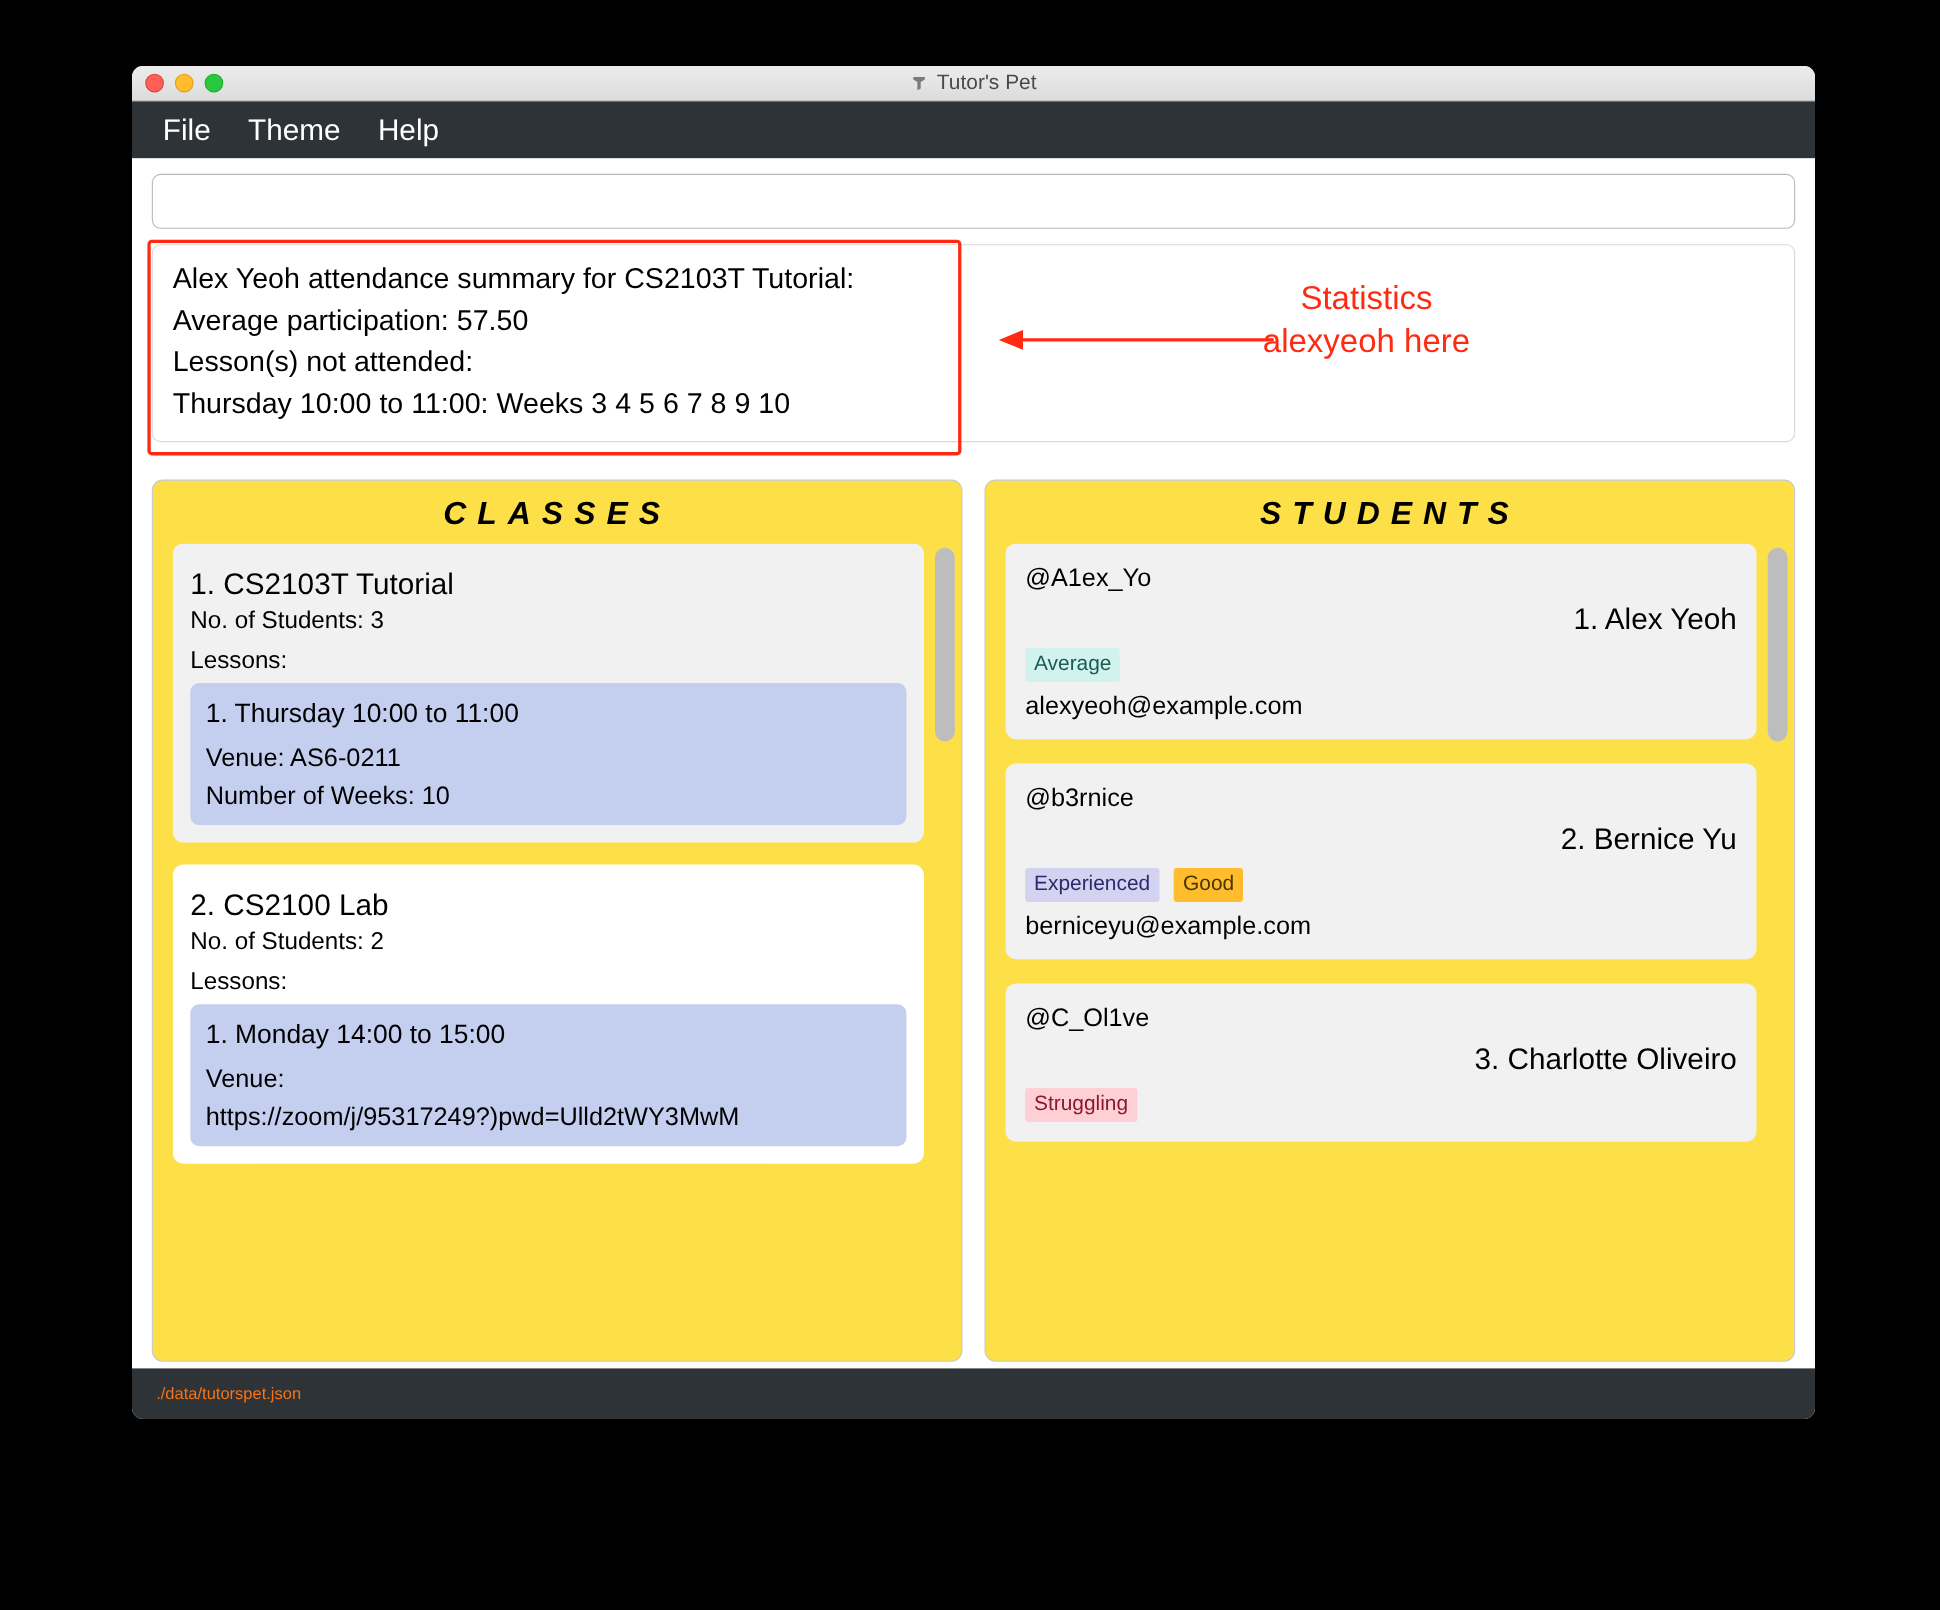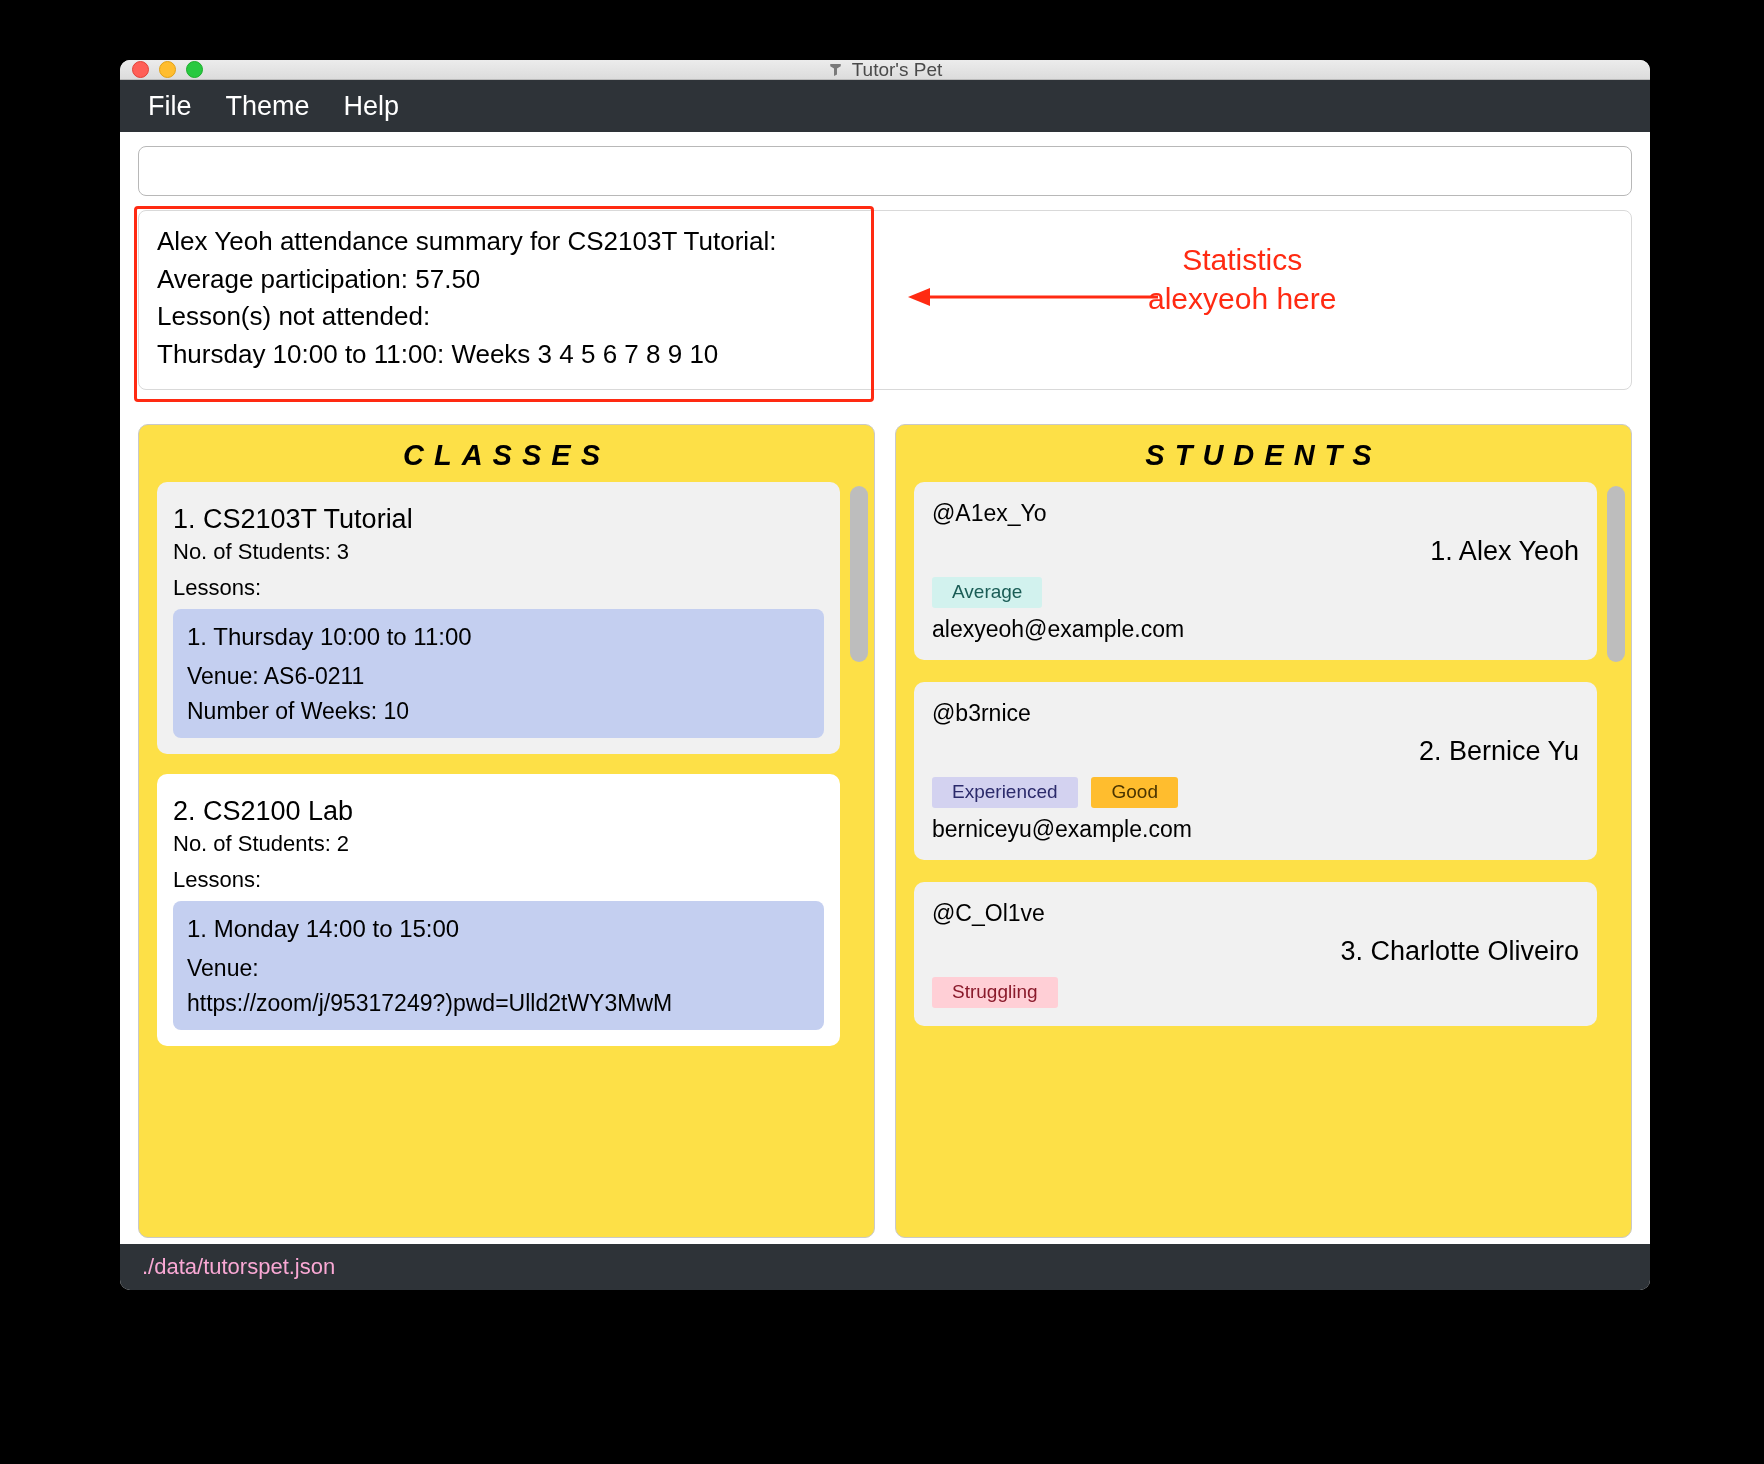--- a/index.html
+++ b/index.html
@@ -18,21 +18,21 @@
     width: 1530px;
     height: 1230px;
     background: #fff;
     border-radius: 10px;
     box-shadow: 0 20px 60px rgba(0,0,0,0.6);
     overflow: hidden;
     display: flex;
     flex-direction: column;
   }
   .titlebar {
-    height: 20px;
+    height: 32px;
     background: linear-gradient(#ececec,#dcdcdc);
     display: flex;
     align-items: center;
     padding: 0 12px;
     border-bottom: 1px solid #bbb;
     position: relative;
   }
   .traffic { display:flex; gap:10px; }
   .dot { width:17px; height:17px; border-radius:50%; }
   .dot.red{background:#ff5f57;border:1px solid #e24238;}
@@ -113,31 +113,31 @@
   }
   .lesson .l-title { font-size:24px; margin-bottom:4px; }
   .student-card {
     background:#f1f1f1; border-radius:10px; padding:14px 18px;
     margin-bottom:22px; line-height:1.5;
   }
   .handle { font-size:23px; }
   .sname { font-size:27px;text-align:right; }
   .tags { margin:4px 0; }
   .tag {
-    display:inline-block; padding:1px 20px; border-radius:3px;
+    display:inline-block; padding:1px 8px; border-radius:3px;
     font-size:19px; margin-right:8px;
   }
   .tag-average { background:#d2f2ee; color:#1a5c55; }
   .tag-exp { background:#d3d2f0; color:#2b2a6b; }
   .tag-good { background:#ffbd2e; color:#4a3400; }
   .tag-struggling { background:#ffcfd6; color:#8a1a2b; }
   .email { font-size:23px; }
   .statusbar {
-    height:46px; background:#2e3338; color:#f9a8d4;
-    display:flex; align-items:center; padding:0 22px; font-size:22px;
+    height:46px; background:#2e3338; color:#f97316;
+    display:flex; align-items:center; padding:0 22px; font-size:15px;
   }
 </style>
 </head>
 <body>
 
 <div class="window">
 
   <div class="titlebar">
     <div class="traffic">
       <div class="dot red"></div>

